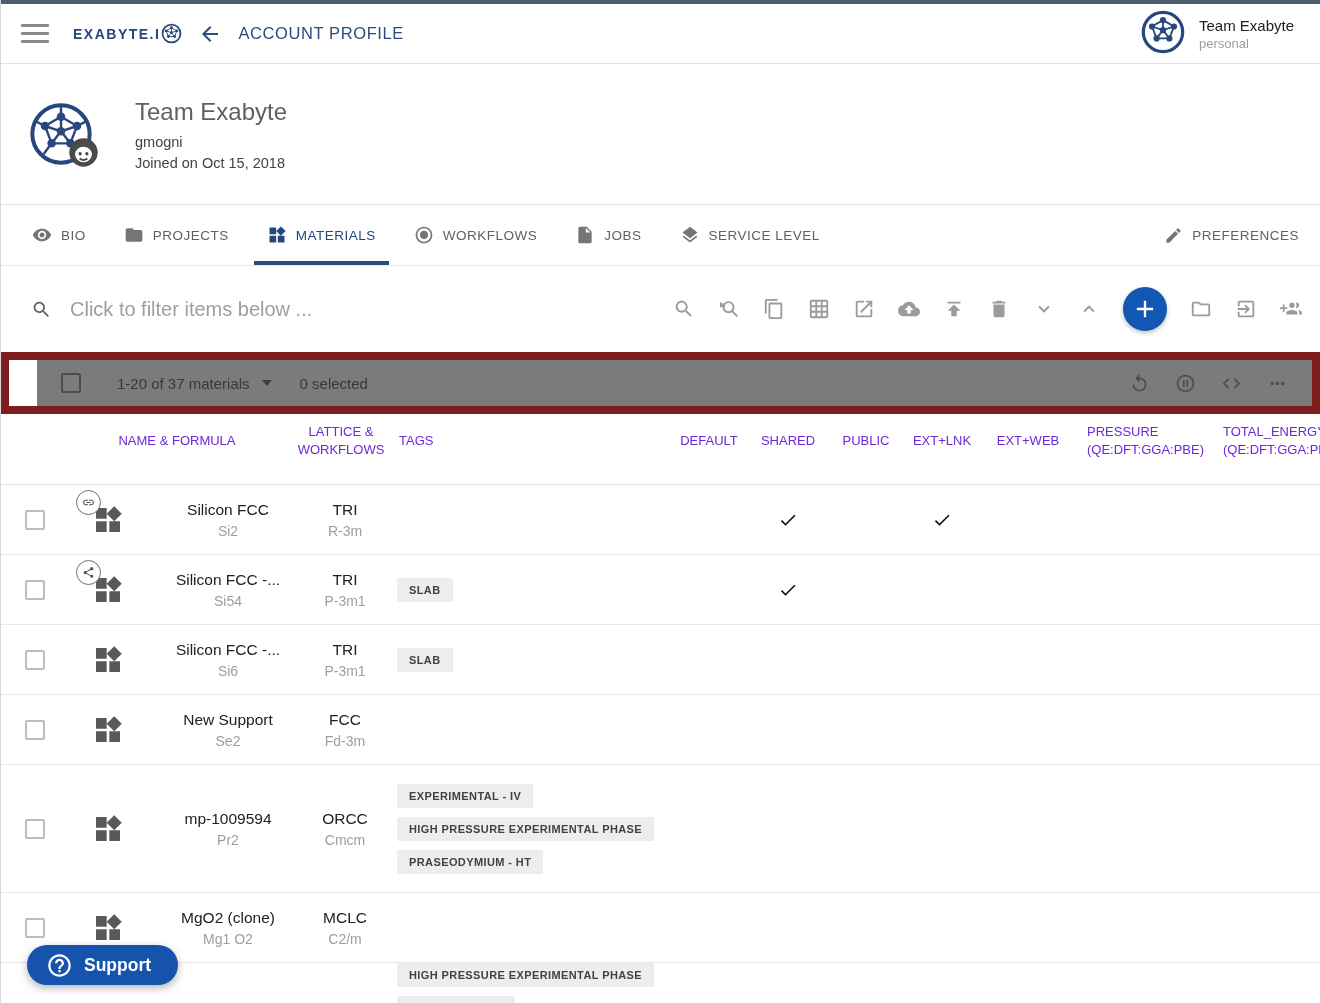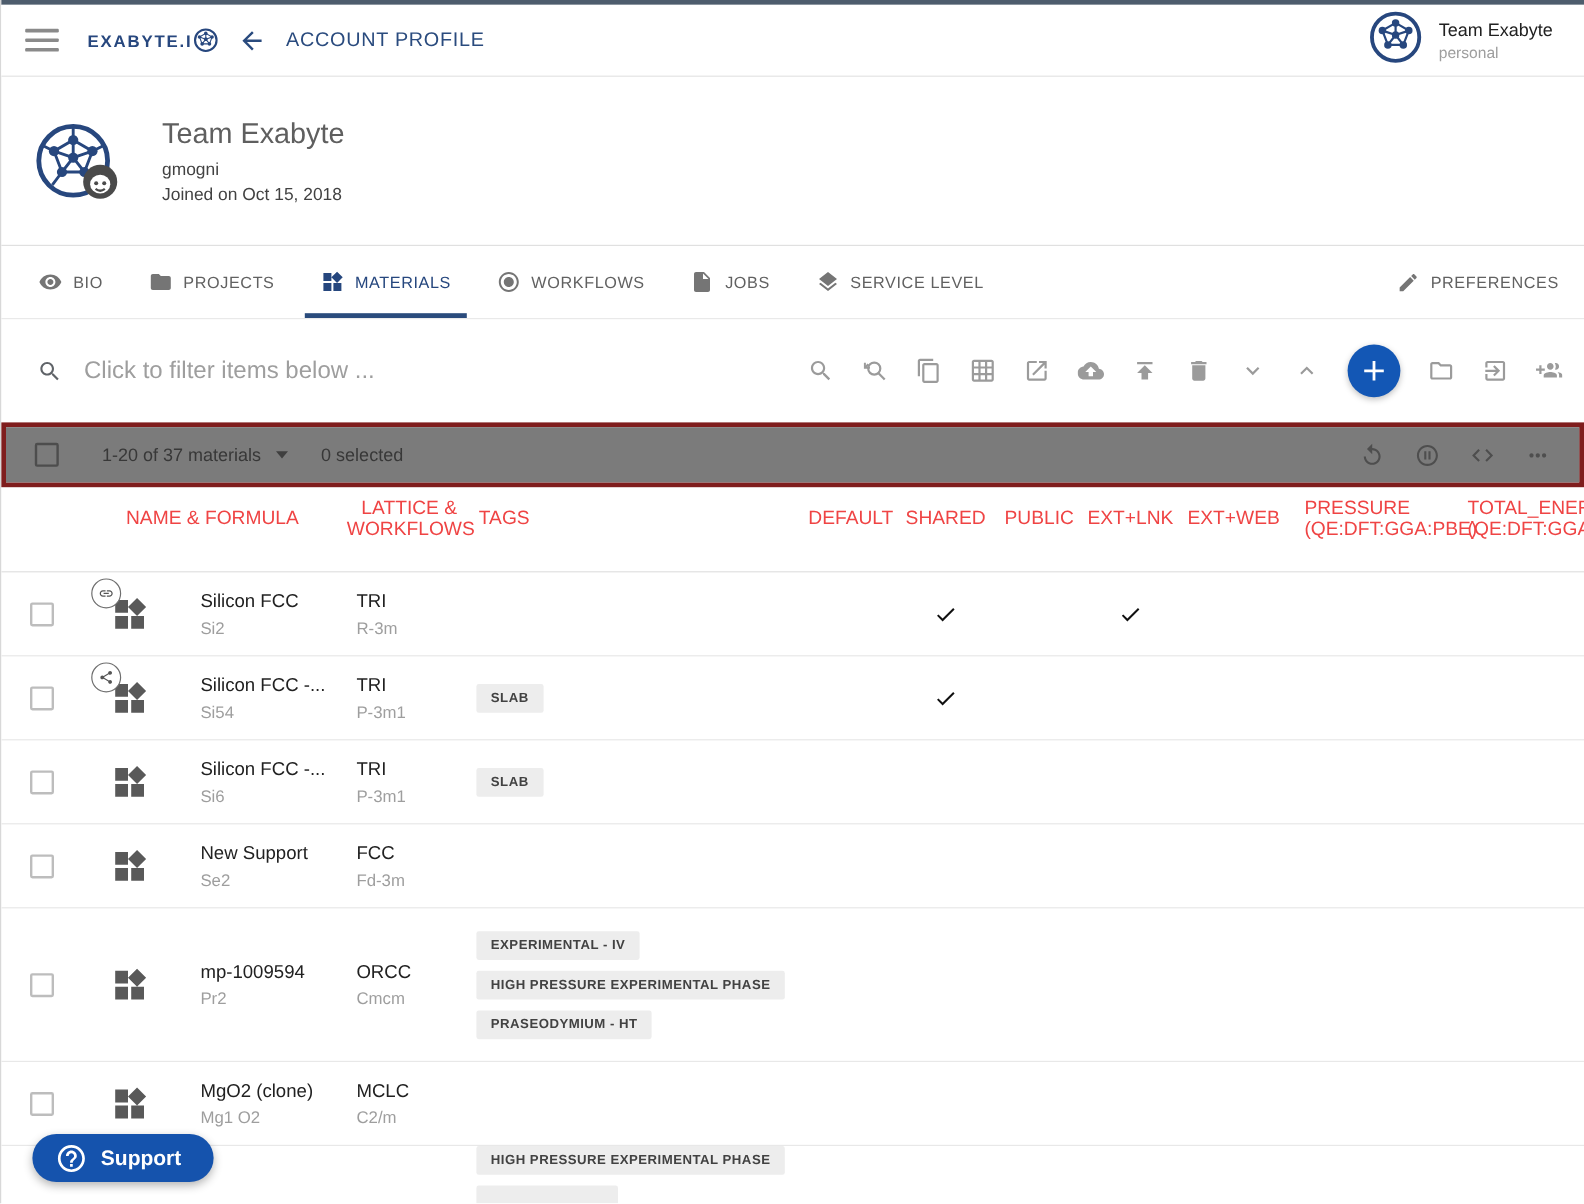--- a/index.html
+++ b/index.html
@@ -46,50 +46,50 @@
   .filterbar .searchicon { color:#5f6368; margin-left:30px; display:flex; }
   .filter-input { border:none; outline:none; font-size:20px; color:#424242; margin-left:18px; width:420px;
     font-family:"Liberation Sans","DejaVu Sans",sans-serif; }
   .filter-input::placeholder { color:#9e9e9e; }
   .toolbar { margin-left:auto; margin-right:18px; display:flex; align-items:center; gap:23px; }
   .toolbar-btn { background:none; border:none; color:#9b9b9b; display:flex; align-items:center; cursor:pointer; padding:0; }
   .toolbar-btn.fab { width:44px; height:44px; border-radius:50%; background:#1357b5; color:#fff;
     justify-content:center; box-shadow:0 2px 5px rgba(0,0,0,0.25); }
 
   
-  .selbar-outer { border:4px solid #7f1d1d; }
+  .selbar-outer { border:8px solid #7f1d1d;padding-left:28px; }
   .selbar { height:46px; background:#7b7b7b; display:flex; align-items:center; }
   .sel-checkbox { width:20px; height:20px; border:2px solid #4d4d4d; border-radius:2px; margin-left:24px; cursor:pointer; }
   .sel-range { margin-left:36px; font-size:15px; color:#383838; display:flex; align-items:center; cursor:pointer; }
   .caret { width:0; height:0; border-left:5px solid transparent; border-right:5px solid transparent;
     border-top:6px solid #3f3f3f; margin-left:12px; }
   .sel-count { margin-left:28px; font-size:15px; color:#383838; }
   .sel-icons { margin-left:auto; margin-right:24px; display:flex; align-items:center; gap:25px; }
   .sel-btn { background:none; border:none; color:#4e4e4e; display:flex; cursor:pointer; padding:0; }
 
   
   .mtable { overflow:hidden; }
   .gridrow { display:grid; grid-template-columns:64px 86px 138px 104px 280px 72px 86px 70px 82px 90px 144px 120px; }
-  .thead { height:71px; border-bottom:1px solid #e0e0e0; align-items:center; font-size:16px; color:#ef4444; }
+  .thead { height:71px; border-bottom:1px solid #e0e0e0; align-items:center; font-size:13px; color:#6d28d9; }
   .th { text-align:center; line-height:18px; white-space:nowrap; }
   .th.name { grid-column:2 / 4; }
   .th.tags { text-align:left; padding-left:6px; }
   .th.pressure { text-align:left; padding-left:14px; }
   .th.energy { text-align:left; padding-left:6px; }
 
   .mrow { height:70px; border-bottom:1px solid #e8e8e8; align-items:center; }
   .mrow.tall { height:128px; }
   .mrow.partial { height:48px; border-bottom:none; }
   .cell-check { display:flex; justify-content:flex-start; padding-left:24px; }
   .row-checkbox { width:20px; height:20px; border:2px solid #bdbdbd; border-radius:2px; cursor:pointer; }
   .cell-icon { display:flex; justify-content:center; position:relative; }
   .mat-icon-wrap { position:relative; color:#595959; display:flex; }
   .mat-badge { position:absolute; top:-14px; left:-16px; width:25px; height:25px; border:1.5px solid #6f6f6f;
     border-radius:50%; background:#fff; color:#555; display:flex; align-items:center; justify-content:center; }
-  .cell-name, .cell-lattice { display:flex; flex-direction:column; justify-content:center; gap:4px; padding-left:16px; }
+  .cell-name, .cell-lattice { display:flex; flex-direction:column; justify-content:center; gap:4px; padding-left:16px;text-align:center; }
   .cell-lattice { padding-left:8px; }
   .primary { font-size:15.5px; color:#212121; white-space:nowrap; }
   .secondary { font-size:14px; color:#9e9e9e; white-space:nowrap; }
   .cell-tags { display:flex; flex-direction:column; justify-content:center; align-items:flex-start; gap:9px; padding-left:4px; }
   .tag-chip { background:#ededed; color:#424242; font-size:11px; font-weight:bold; letter-spacing:0.4px;
     padding:6px 12px; border-radius:2px; white-space:nowrap; }
   .tag-chip.empty { min-width:118px; height:23px; }
   .cell-flag { display:flex; justify-content:center; align-items:center; color:#111; }
 
   

